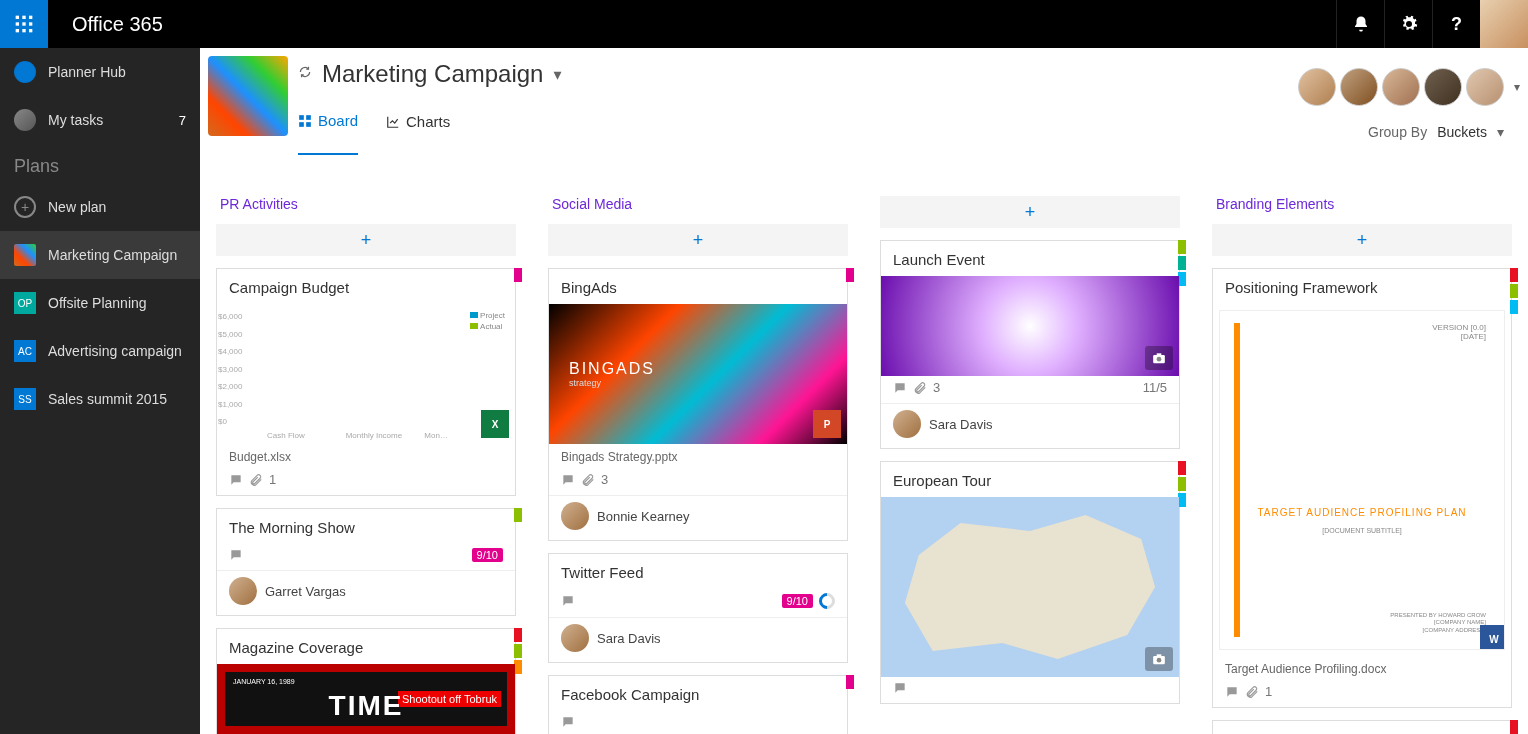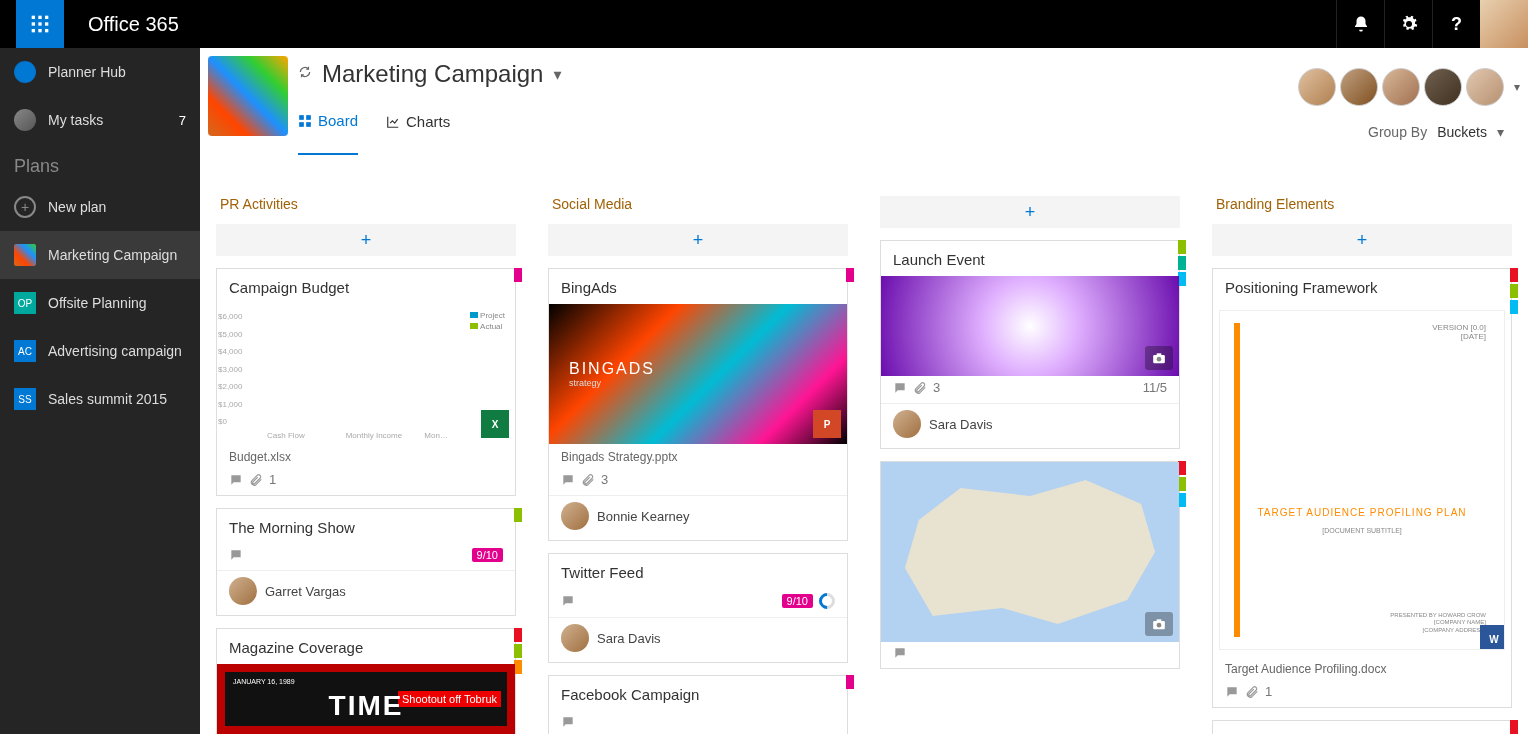--- a/index.html
+++ b/index.html
@@ -1,19 +1,19 @@
 <!DOCTYPE html>
 <html><head>
 <meta charset="utf-8">
 <style>
 * { margin: 0; padding: 0; box-sizing: border-box; font-family: "Segoe UI", Arial, sans-serif; }
 body { background: #fff; width: 1528px; height: 734px; overflow: hidden; }
 
 
-.topbar { height: 48px; background: #000; display: flex; align-items: center; color: #fff; padding-left: 16px; }
+.topbar { height: 48px; background: #000; display: flex; align-items: center; color: #fff; }
 .waffle { width: 48px; height: 48px; background: #0078d4; display: flex; align-items: center; justify-content: center; cursor: pointer; }
 .waffle svg { width: 20px; height: 20px; }
 .brand { font-size: 20px; font-weight: 400; margin-left: 24px; }
 .top-right { margin-left: auto; display: flex; align-items: center; height: 48px; }
 .top-icon { width: 48px; height: 48px; display: flex; align-items: center; justify-content: center; cursor: pointer; border-left: 1px solid #222; }
 .top-avatar { width: 48px; height: 48px; background: linear-gradient(135deg,#e8d0b0,#c89060); }
 
 
 .sidebar { position: absolute; top: 48px; left: 0; width: 200px; bottom: 0; background: #252525; color: #ddd; font-size: 14px; }
 .side-item { height: 48px; display: flex; align-items: center; padding: 0 14px; cursor: pointer; gap: 12px; }
@@ -42,21 +42,21 @@
 .tab.active { color: #0078d4; border-bottom: 2px solid #0078d4; }
 .members { display: flex; align-items: center; gap: 4px; margin-right: 8px; margin-top: 12px; }
 .member-av { width: 38px; height: 38px; border-radius: 50%; background: linear-gradient(135deg,#e0c0a0,#b08050); border: 1px solid #ccc; }
 .member-more { color: #666; font-size: 12px; margin-left: 6px; cursor: pointer; }
 .groupby { position: absolute; right: 24px; top: 76px; font-size: 14px; color: #666; display:flex;align-items:center;gap:10px; }
 .groupby-val { color: #333; cursor: pointer; }
 
 
 .board { position: absolute; top: 148px; left: 0; right: 0; bottom: 0; display: flex; gap: 32px; padding: 0 16px; overflow-x: auto; overflow-y: hidden; }
 .bucket { width: 300px; flex-shrink: 0; }
-.bucket-title { font-size: 14px; color: #a16207; margin-bottom: 12px; padding-left: 4px; }
+.bucket-title { font-size: 14px; color: #6d28d9; margin-bottom: 12px; padding-left: 4px; }
 .add-card { background: #f4f4f4; height: 32px; display: flex; align-items: center; justify-content: center; color: #0078d4; font-size: 18px; cursor: pointer; margin-bottom: 12px; }
 .card-wrap { position: relative; margin-bottom: 12px; }
 .card { background: #fff; border: 1px solid #ddd; cursor: pointer; }
 .card-title { padding: 10px 12px 8px; font-size: 15px; color: #333; }
 .card-preview { height: 140px; background: #333; position: relative; overflow: hidden; }
 .card-preview.doc { height: 340px; background: #fff; border: 1px solid #eee; margin: 6px; position:relative; }
 .card-file { font-size: 12px; color: #666; padding: 6px 12px 4px; }
 .card-meta { display: flex; align-items: center; gap: 6px; padding: 4px 12px 8px; font-size: 13px; color: #777; }
 .card-meta .spacer { flex: 1; }
 .meta-icon { width: 14px; height: 14px; }
@@ -447,20 +447,21 @@
             </div>
       </div>
     </div>
         <div class="card-wrap">
       <div class="cats">
             <div class="cat" style="background:#e81123;"></div>
             <div class="cat" style="background:#8cbf00;"></div>
             <div class="cat" style="background:#00bcf2;"></div>
           </div>
       <div class="card">
+        <div class="card-title">European Tour</div>
         <div class="card-preview" style="height:180px;">
               <div class="map-bg">
                 <div class="map-land"></div>
                 <div class="camera-badge">
                   <svg width="14" height="12" viewBox="0 0 24 20" fill="#fff">
                     <rect x="2" y="5" width="20" height="14" rx="2"></rect>
                     <circle cx="12" cy="12" r="4" fill="#888"></circle>
                     <rect x="8" y="2" width="8" height="4"></rect>
                   </svg>
                 </div>

